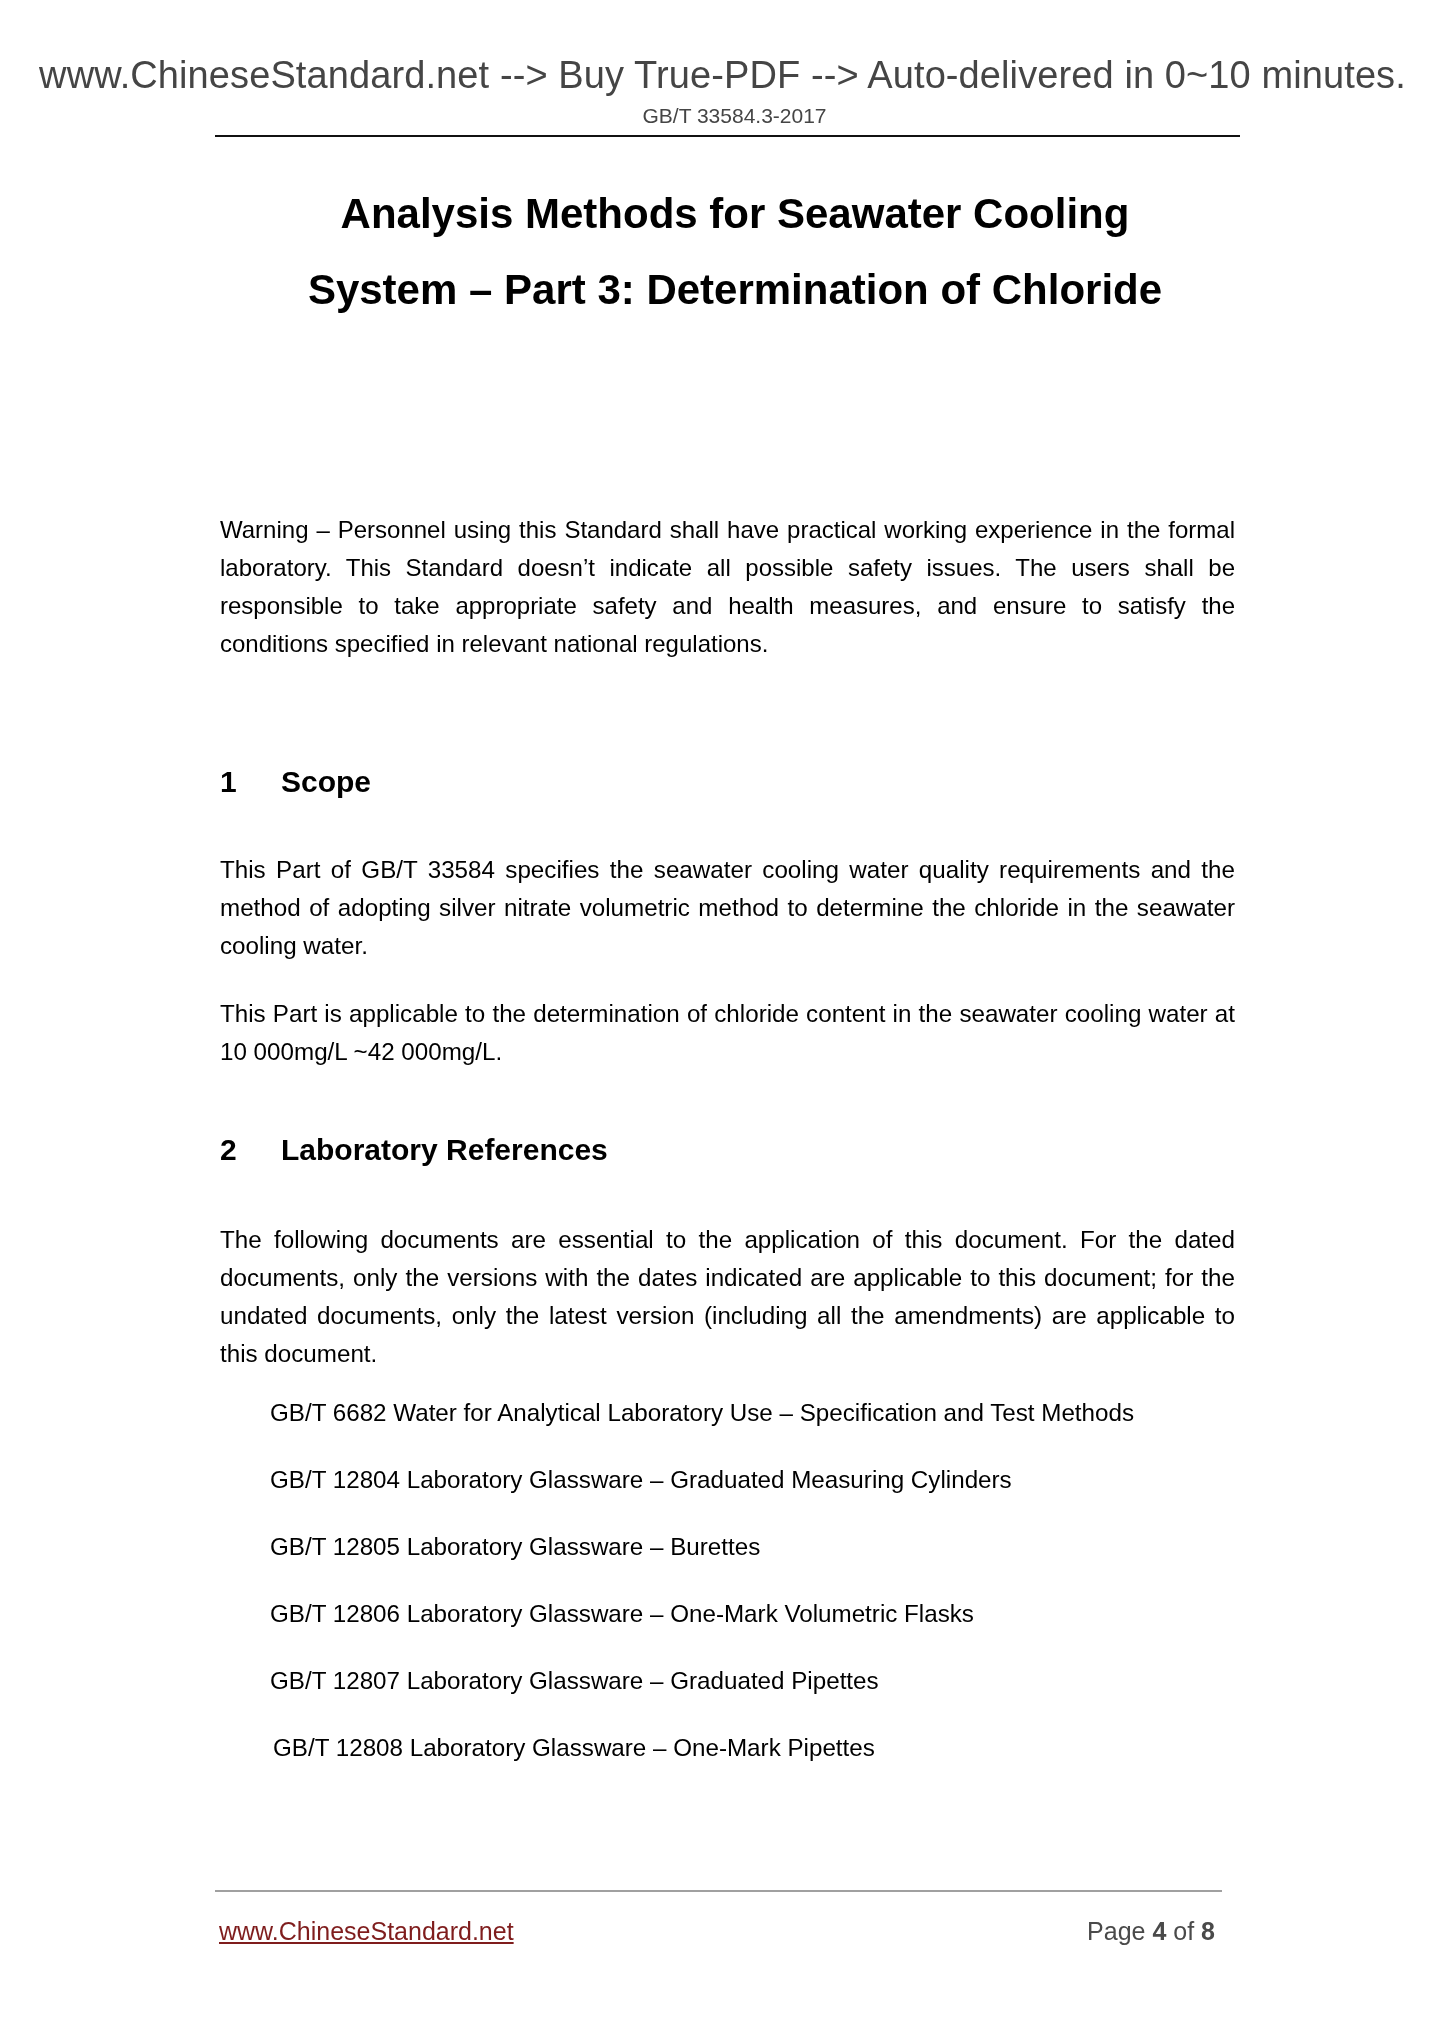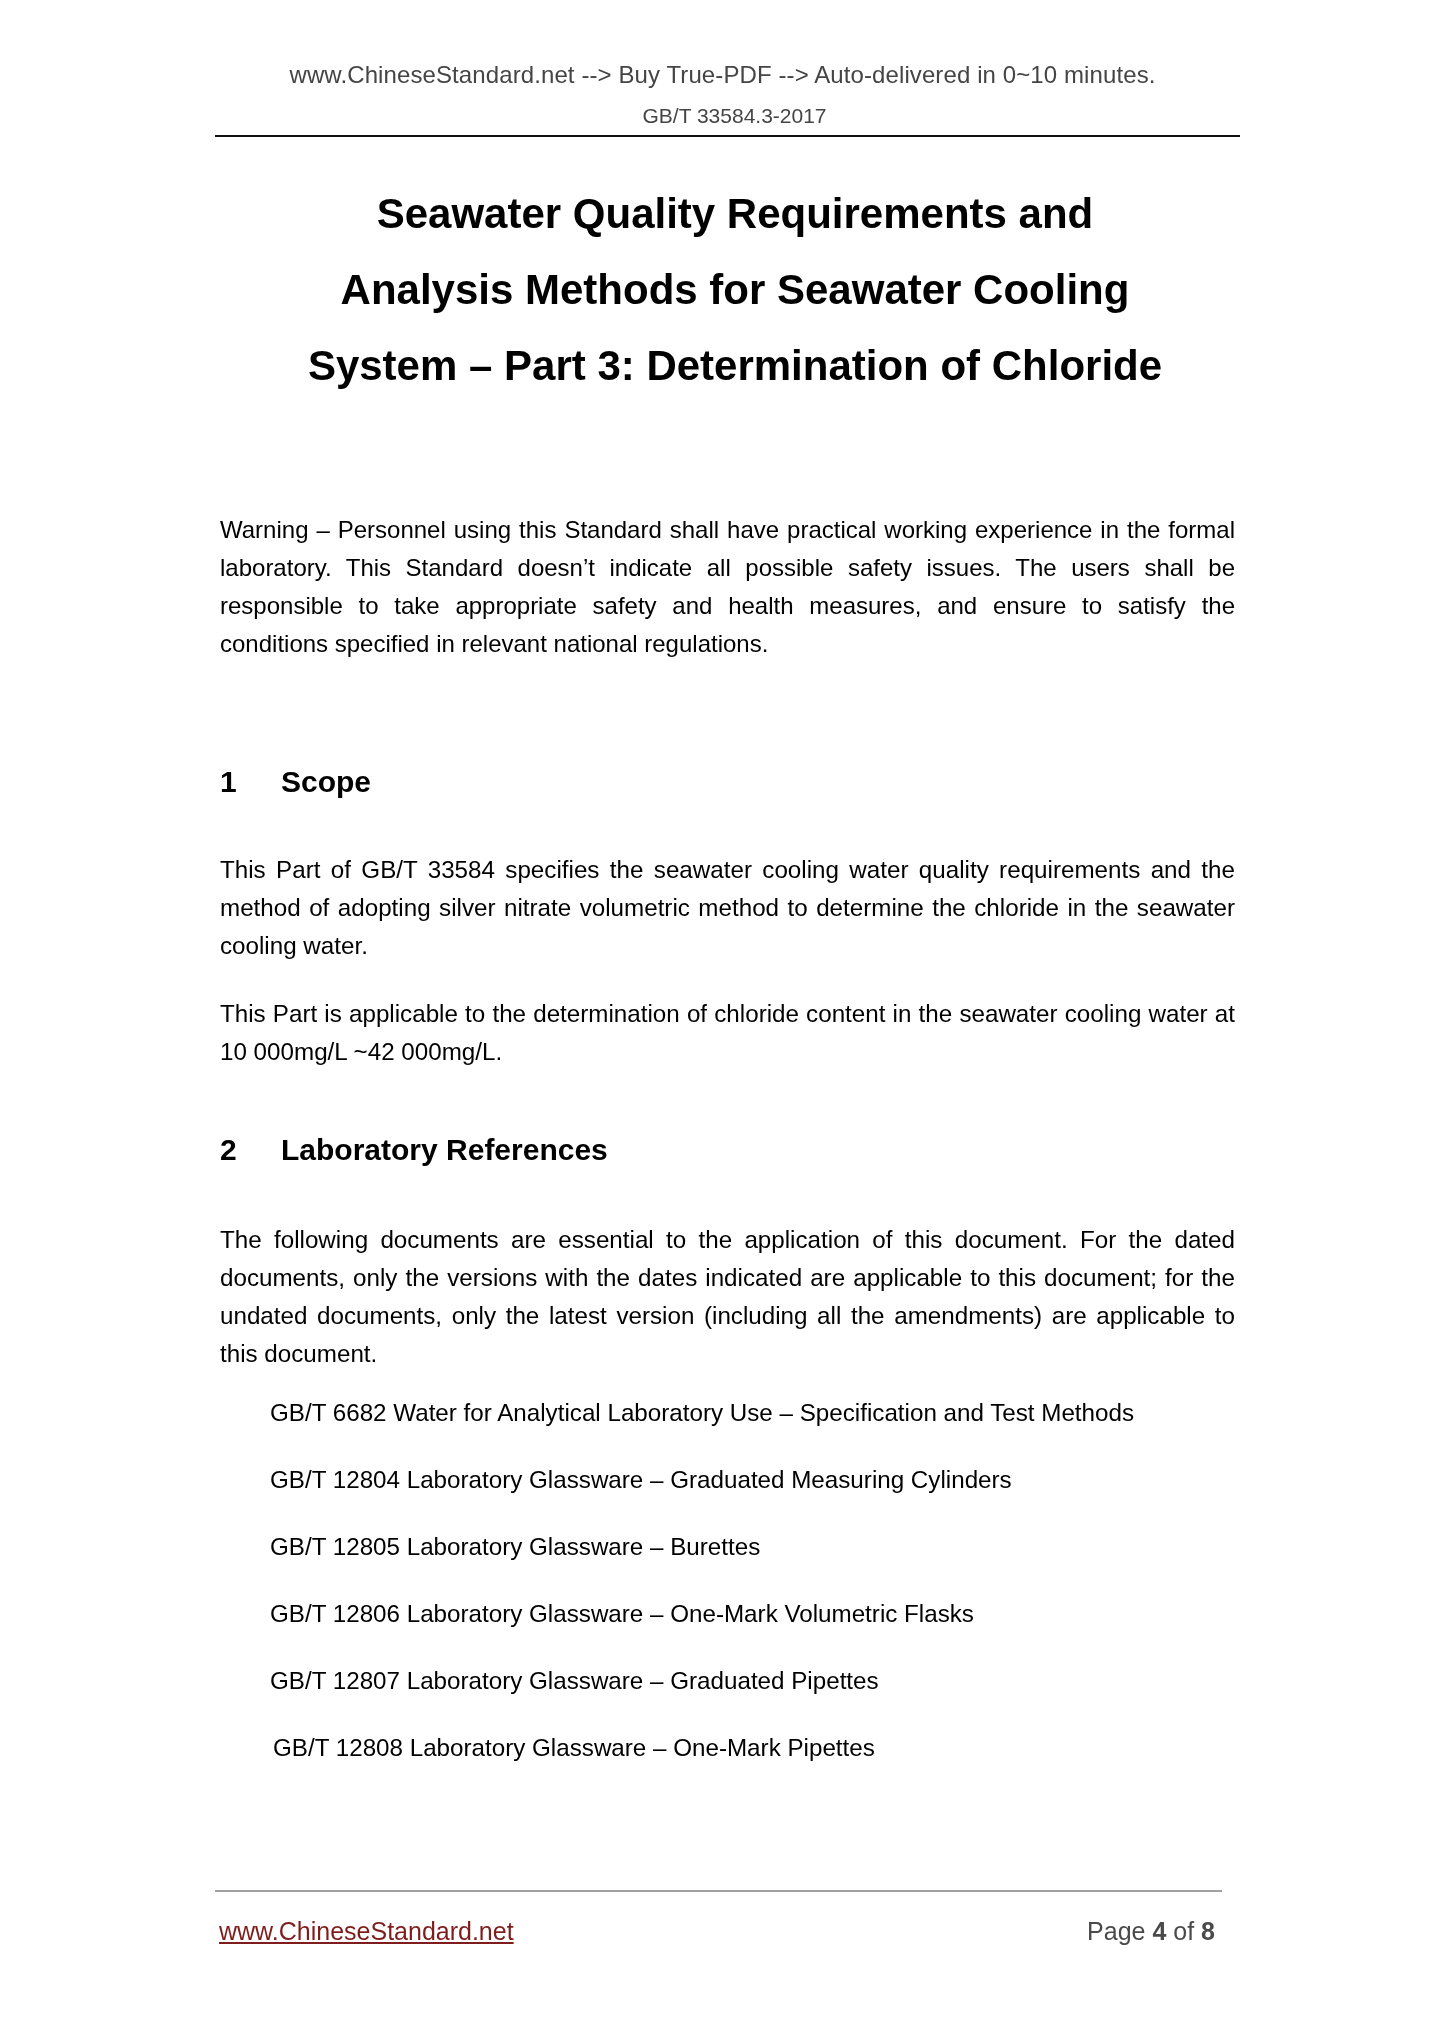--- a/index.html
+++ b/index.html
@@ -1,18 +1,18 @@
 <!DOCTYPE html>
 <html><head>
   <meta charset="utf-8">
   <style>
     html, body { margin: 0; padding: 0; background: #ffffff; }
     body { width: 1445px; height: 2044px; position: relative; overflow: hidden; font-family: "Liberation Sans", sans-serif; color: #000; }
     .abs { position: absolute; }
-    .hdr1 { left: 0; width: 1445px; top: 57px; text-align: center; font-size: 24px; line-height: 36px; color: #454545; letter-spacing: 0.1px; }
+    .hdr1 { left: 0; width: 1445px; top: 57px; text-align: center; font-size: 38px; line-height: 36px; color: #454545; letter-spacing: 0.1px; }
     .hdr2 { left: 0; width: 1445px; top: 103px; text-align: center; font-size: 21px; line-height: 26px; color: #454545; margin-left: 12px; }
     .hdr-rule { left: 215px; top: 135px; width: 1025px; height: 2px; background: #111; }
     .title { left: 215px; width: 1040px; text-align: center; font-weight: bold; font-size: 42px; line-height: 76px; top: 176px; }
     .title div { white-space: nowrap; }
     .para { left: 220px; width: 1015px; font-size: 24.2px; line-height: 38px; text-align: justify; text-align-last: left; }
     .para.bold { font-weight: normal; font-size: 24px; }
     .h1 { left: 220px; font-weight: bold; font-size: 30px; line-height: 46px; white-space: nowrap; }
     .h1 .num { display: inline-block; width: 61px; }
     .refs { left: 270px; font-size: 24.2px; }
     .ref { position: absolute; left: 0; white-space: nowrap; line-height: 30px; }
@@ -22,21 +22,20 @@
     .foot-page b { font-weight: bold; }
   </style>
 </head>
 <body>
 
 <div class="abs hdr1">www.ChineseStandard.net --&gt; Buy True-PDF --&gt; Auto-delivered in 0~10 minutes.</div>
 <div class="abs hdr2">GB/T 33584.3-2017</div>
 <div class="abs hdr-rule"></div>
 
 <div class="abs title">
-  <div>Seawater Quality Requirements and</div>
   <div>Analysis Methods for Seawater Cooling</div>
   <div>System – Part 3: Determination of Chloride</div>
 </div>
 
 <div class="abs para bold" style="top:511px;">Warning – Personnel using this Standard shall have practical working experience in the formal laboratory. This Standard doesn’t indicate all possible safety issues. The users shall be responsible to take appropriate safety and health measures, and ensure to satisfy the conditions specified in relevant national regulations.</div>
 
 <div class="abs h1" style="top:759px;">
   <span class="num">1</span><span>Scope</span>
 </div>
 <div class="abs para" style="top:851px;">This Part of GB/T 33584 specifies the seawater cooling water quality requirements and the method of adopting silver nitrate volumetric method to determine the chloride in the seawater cooling water.</div>

